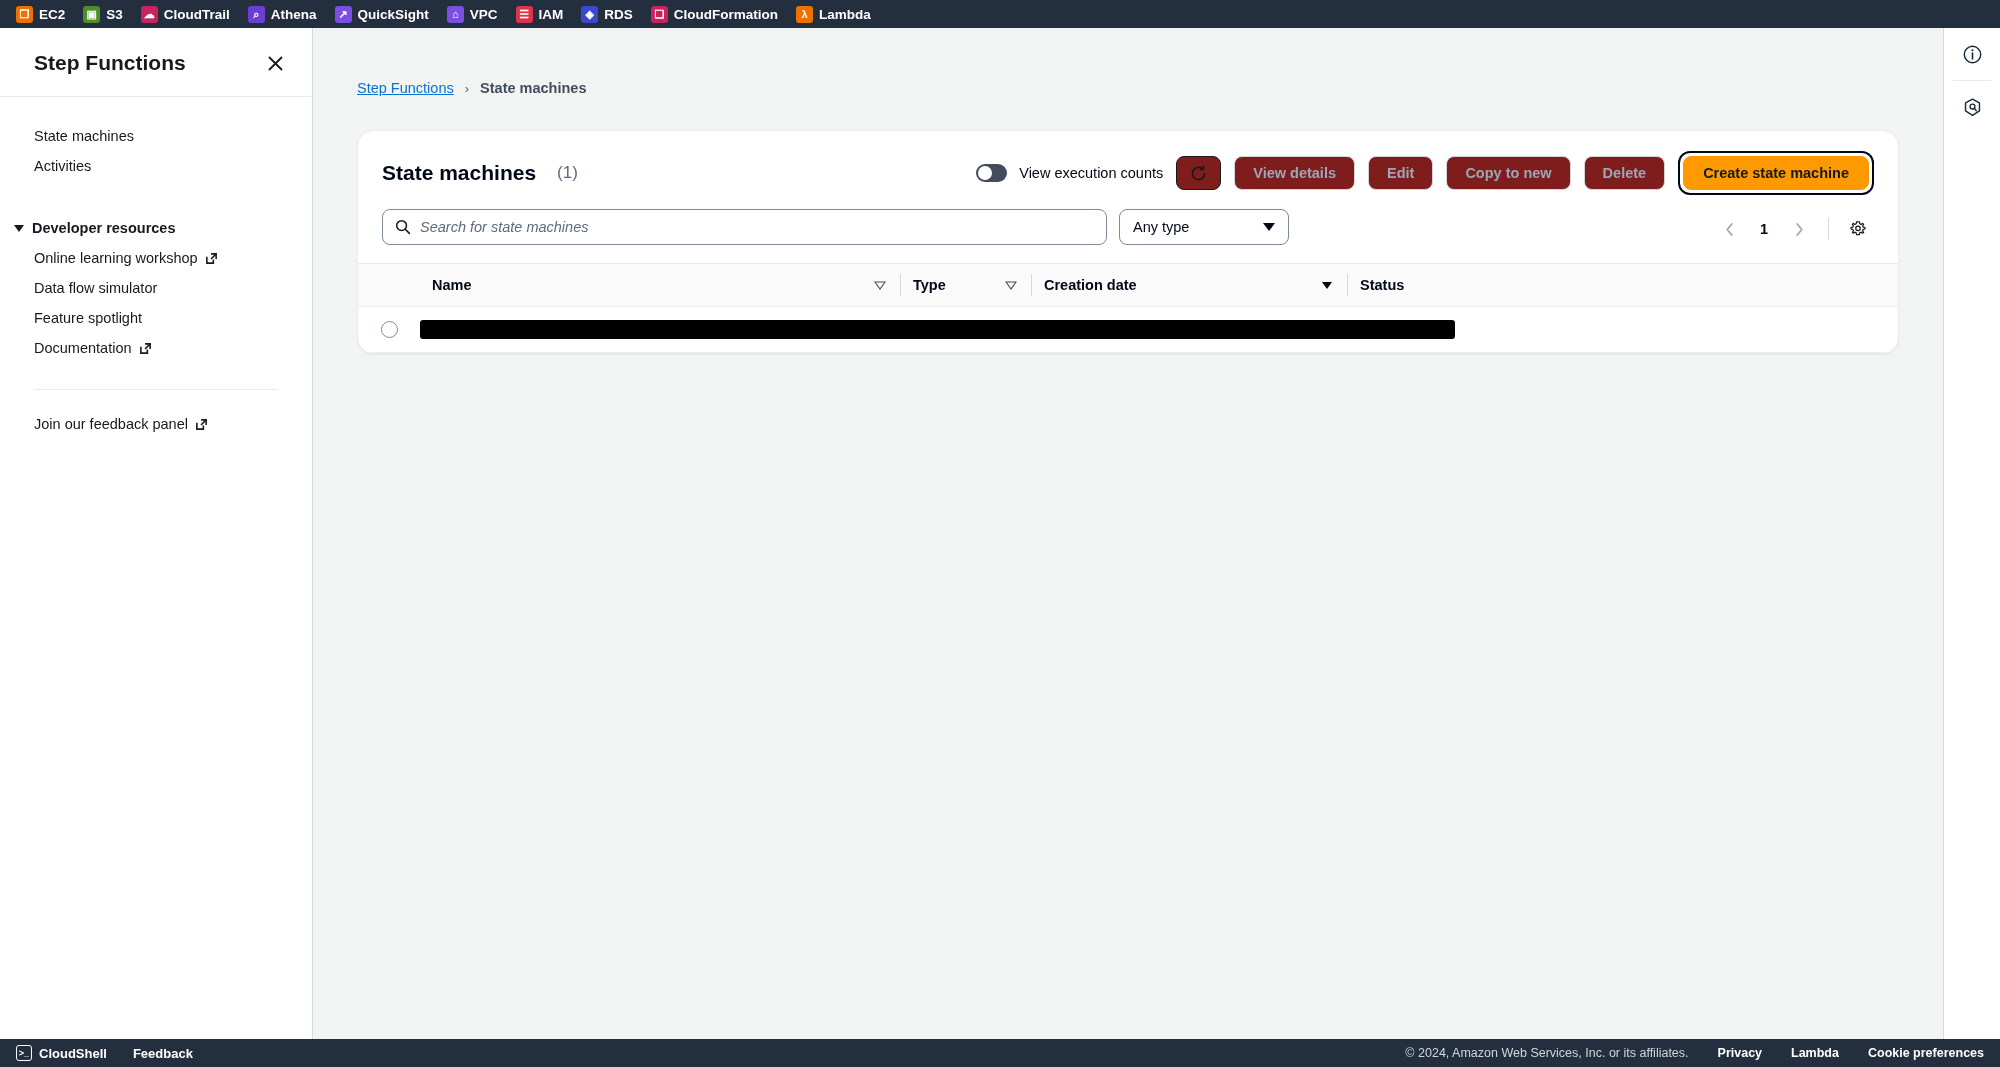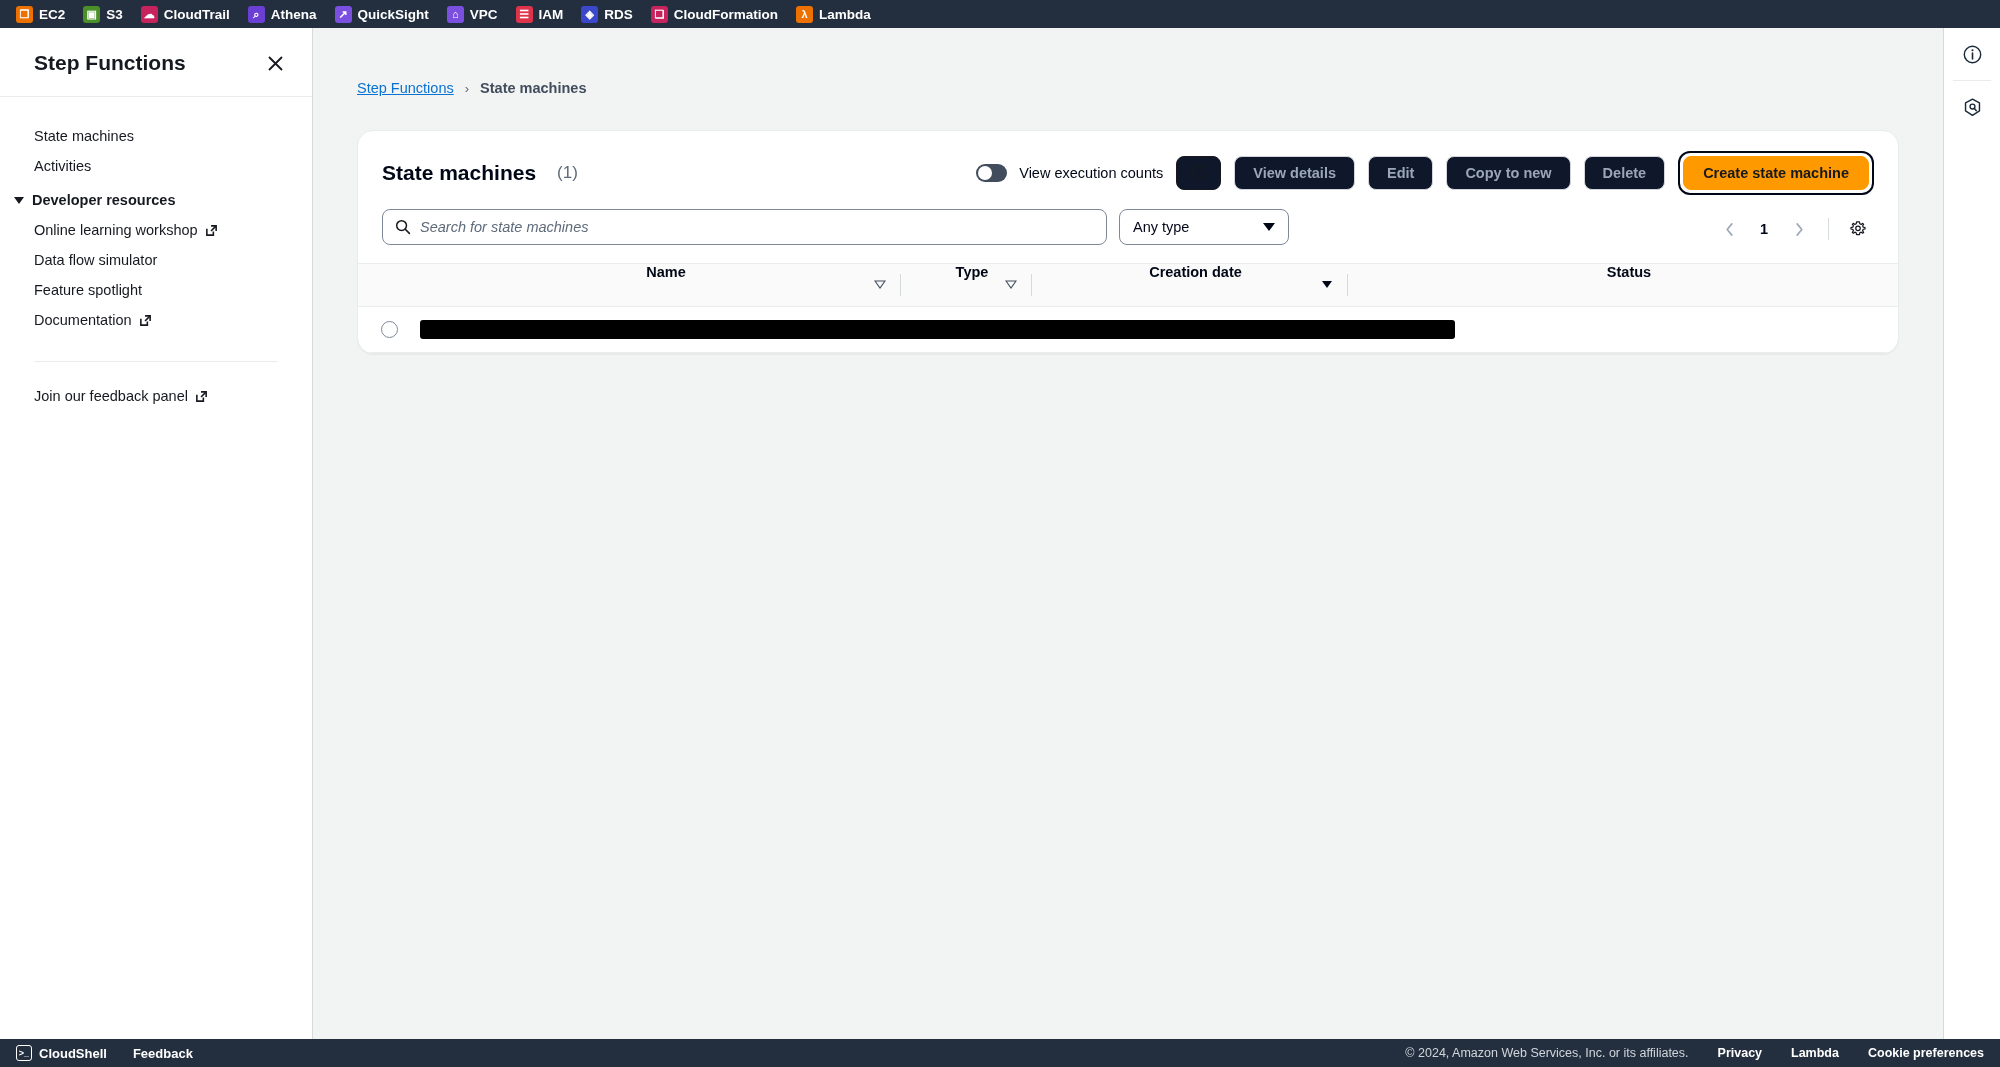--- a/index.html
+++ b/index.html
@@ -53,21 +53,21 @@
   .sidebar-nav { padding: 24px 0 0 0; }
   .nav-item {
     font-size: 14.5px; color: #16191f;
     padding: 7px 34px; cursor: pointer;
     display: flex; align-items: center; gap: 7px;
   }
   .nav-group-header {
     font-size: 14.5px; font-weight: 700; color: #16191f;
     padding: 7px 34px 7px 14px; cursor: pointer;
     display: flex; align-items: center; gap: 8px;
-    margin-top: 4px;
+    margin-top: 32px;
   }
   .caret { width: 0; height: 0;
     border-left: 5.5px solid transparent;
     border-right: 5.5px solid transparent;
     border-top: 7px solid #16191f; }
   .ext-icon { display: inline-flex; }
   .sidebar-divider {
     height: 1px; background: #e9ebed;
     margin: 26px 34px 0 34px;
   }
@@ -118,21 +118,21 @@
   .toggle .knob {
     position: absolute; left: 2px; top: 2px;
     width: 14px; height: 14px; border-radius: 50%;
     background: #ffffff;
   }
   .toggle-label { font-size: 14.5px; color: #000716; white-space: nowrap; }
 
   .btn {
     height: 34px; padding: 0 18px;
     border: 1px solid #7d8998; border-radius: 8px;
-    background: #0f172a; color: #0972d3;
+    background: #7f1d1d; color: #0972d3;
     font-size: 14.5px; font-weight: 700;
     font-family: inherit;
     display: flex; align-items: center; justify-content: center;
     cursor: pointer; white-space: nowrap;
   }
   .btn.disabled { color: #9ba7b6; border-color: #d1d5db; cursor: default; }
   .btn.icon-btn { width: 45px; padding: 0; border-color: #16191f; }
   .btn-primary {
     height: 34px; padding: 0 19px;
     background: #ff9900; border: 1px solid #ff9900;
@@ -197,21 +197,21 @@
   .thead {
     display: flex; align-items: center;
     background: #fafafa;
     border-top: 1px solid #e9ebed;
     border-bottom: 1px solid #e9ebed;
     height: 44px;
   }
   .th {
     display: flex; align-items: center;
     font-size: 14.5px; font-weight: 700; color: #000716;
-    height: 100%; position: relative; flex-direction: column;
+    height: 100%; position: relative;
   }
   .th-sel { flex: 0 0 62px; }
   .th-name { flex: 0 0 480px; padding-left: 12px; }
   .th-type { flex: 0 0 130px; padding-left: 12px; }
   .th-date { flex: 0 0 315px; padding-left: 12px; }
   .th-status { flex: 1; padding-left: 12px; }
   .sort-ico { margin-left: auto; margin-right: 14px; display: flex; align-items: center; }
   .vdiv { width: 1px; height: 22px; background: #d5dbdb; }
   .trow {
     display: flex; align-items: center;

